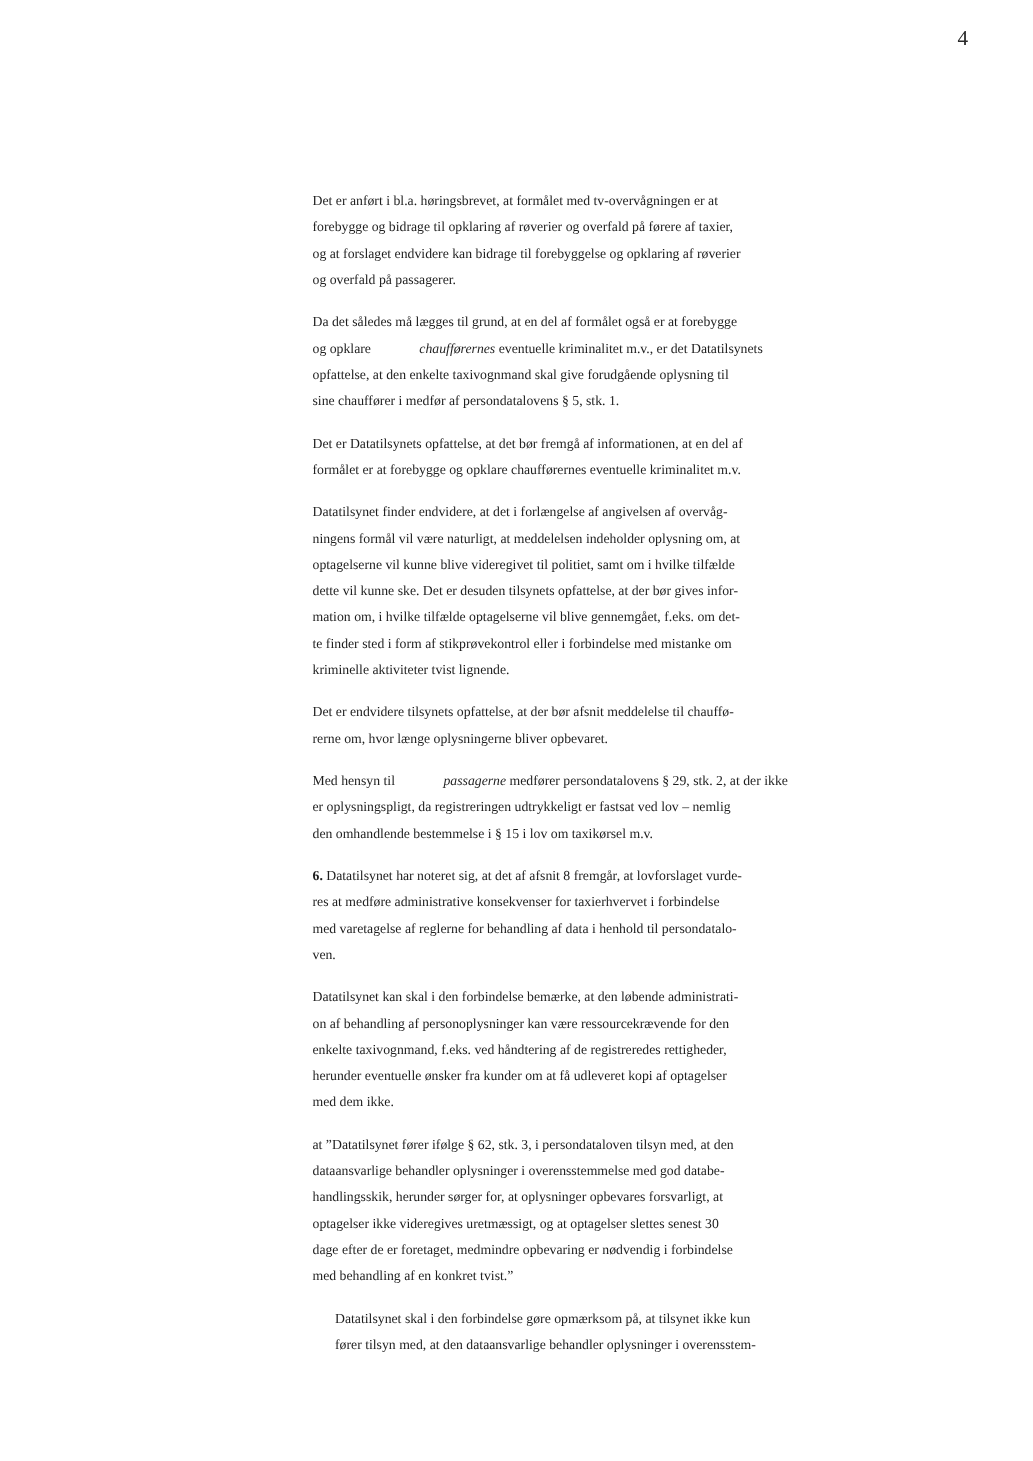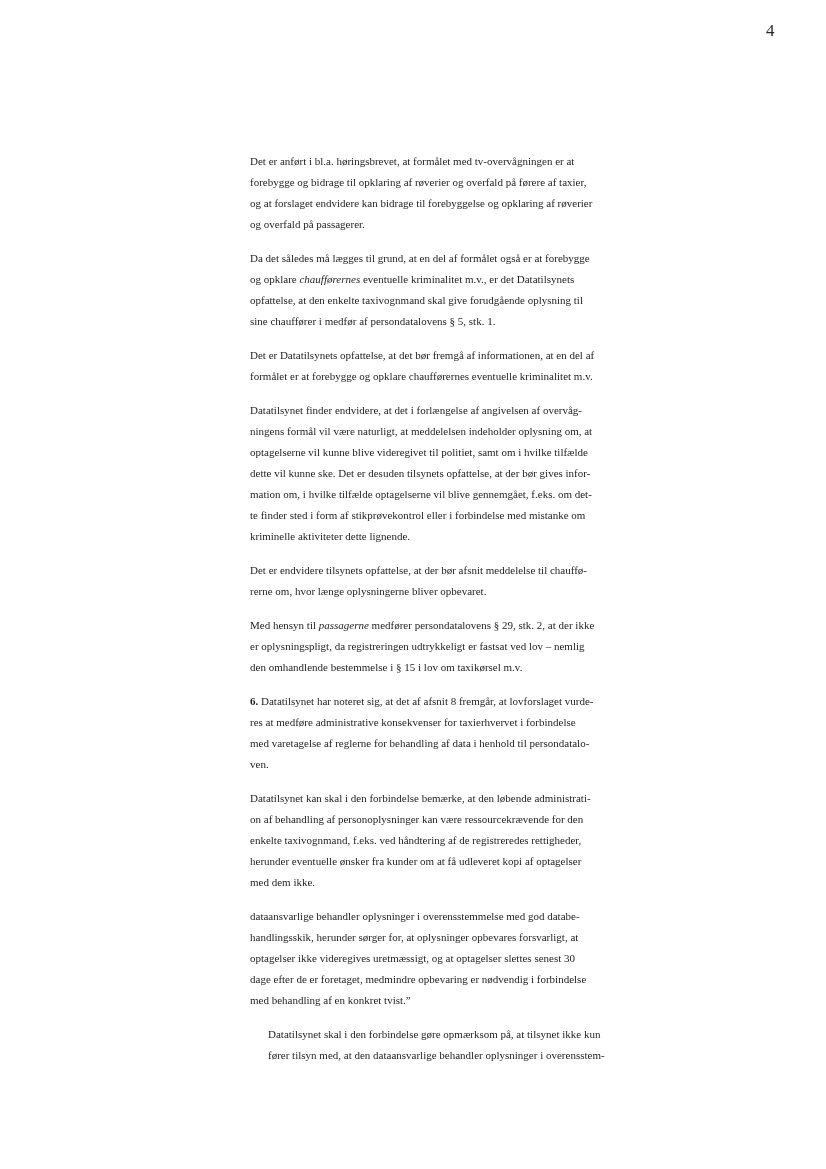--- a/index.html
+++ b/index.html
@@ -35,21 +35,21 @@
     margin: 0 0 13px 0;
   }
   .para:last-child {
     margin-bottom: 0;
     margin-left: 18px;
   }
   .line {
     white-space: nowrap;
     height: 21px;
   }
-  .seg-i { font-style: italic; }
+  .seg-i { font-style: italic; margin-left: 36px; }
   .seg-b { font-weight: bold; }
 </style>
 </head>
 <body>
 
 <div class="page">
   <div class="page-number">4</div>
   <div class="text-block">
       <div class="para">
         <div class="line"><span>Det er anført i bl.a. høringsbrevet, at formålet med tv-overvågningen er at</span></div>
@@ -67,21 +67,21 @@
         <div class="line"><span>Det er Datatilsynets opfattelse, at det bør fremgå af informationen, at en del af</span></div>
         <div class="line"><span>formålet er at forebygge og opklare chaufførernes eventuelle kriminalitet m.v.</span></div>
       </div>
       <div class="para">
         <div class="line"><span>Datatilsynet finder endvidere, at det i forlængelse af angivelsen af overvåg-</span></div>
         <div class="line"><span>ningens formål vil være naturligt, at meddelelsen indeholder oplysning om, at</span></div>
         <div class="line"><span>optagelserne vil kunne blive videregivet til politiet, samt om i hvilke tilfælde</span></div>
         <div class="line"><span>dette vil kunne ske. Det er desuden tilsynets opfattelse, at der bør gives infor-</span></div>
         <div class="line"><span>mation om, i hvilke tilfælde optagelserne vil blive gennemgået, f.eks. om det-</span></div>
         <div class="line"><span>te finder sted i form af stikprøvekontrol eller i forbindelse med mistanke om</span></div>
-        <div class="line"><span>kriminelle aktiviteter dette lignende.</span></div>
+        <div class="line"><span>kriminelle aktiviteter tvist lignende.</span></div>
       </div>
       <div class="para">
         <div class="line"><span>Det er endvidere tilsynets opfattelse, at der bør afsnit meddelelse til chauffø-</span></div>
         <div class="line"><span>rerne om, hvor længe oplysningerne bliver opbevaret.</span></div>
       </div>
       <div class="para">
         <div class="line"><span>Med hensyn til </span><span class="seg-i">passagerne</span><span> medfører persondatalovens § 29, stk. 2, at der ikke</span></div>
         <div class="line"><span>er oplysningspligt, da registreringen udtrykkeligt er fastsat ved lov – nemlig</span></div>
         <div class="line"><span>den omhandlende bestemmelse i § 15 i lov om taxikørsel m.v.</span></div>
       </div>
@@ -92,20 +92,21 @@
         <div class="line"><span>ven.</span></div>
       </div>
       <div class="para">
         <div class="line"><span>Datatilsynet kan skal i den forbindelse bemærke, at den løbende administrati-</span></div>
         <div class="line"><span>on af behandling af personoplysninger kan være ressourcekrævende for den</span></div>
         <div class="line"><span>enkelte taxivognmand, f.eks. ved håndtering af de registreredes rettigheder,</span></div>
         <div class="line"><span>herunder eventuelle ønsker fra kunder om at få udleveret kopi af optagelser</span></div>
         <div class="line"><span>med dem ikke.</span></div>
       </div>
       <div class="para">
+        <div class="line"><span>at ”Datatilsynet fører ifølge § 62, stk. 3, i persondataloven tilsyn med, at den</span></div>
         <div class="line"><span>dataansvarlige behandler oplysninger i overensstemmelse med god databe-</span></div>
         <div class="line"><span>handlingsskik, herunder sørger for, at oplysninger opbevares forsvarligt, at</span></div>
         <div class="line"><span>optagelser ikke videregives uretmæssigt, og at optagelser slettes senest 30</span></div>
         <div class="line"><span>dage efter de er foretaget, medmindre opbevaring er nødvendig i forbindelse</span></div>
         <div class="line"><span>med behandling af en konkret tvist.”</span></div>
       </div>
       <div class="para">
         <div class="line"><span>Datatilsynet skal i den forbindelse gøre opmærksom på, at tilsynet ikke kun</span></div>
         <div class="line"><span>fører tilsyn med, at den dataansvarlige behandler oplysninger i overensstem-</span></div>
       </div>

